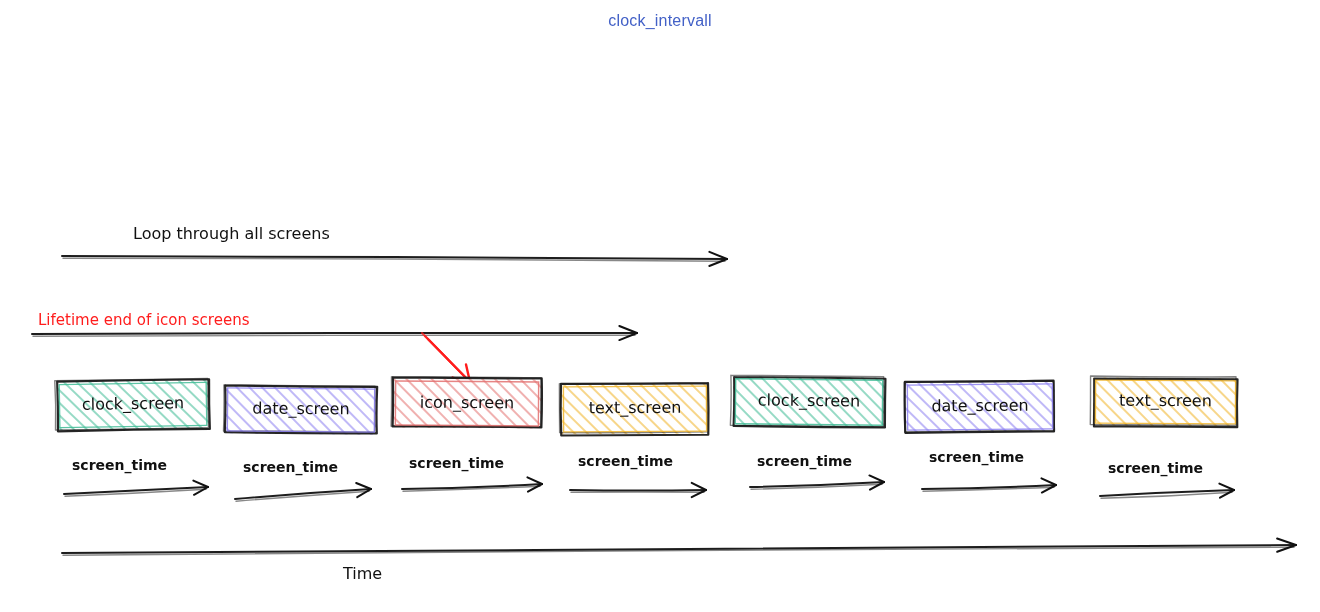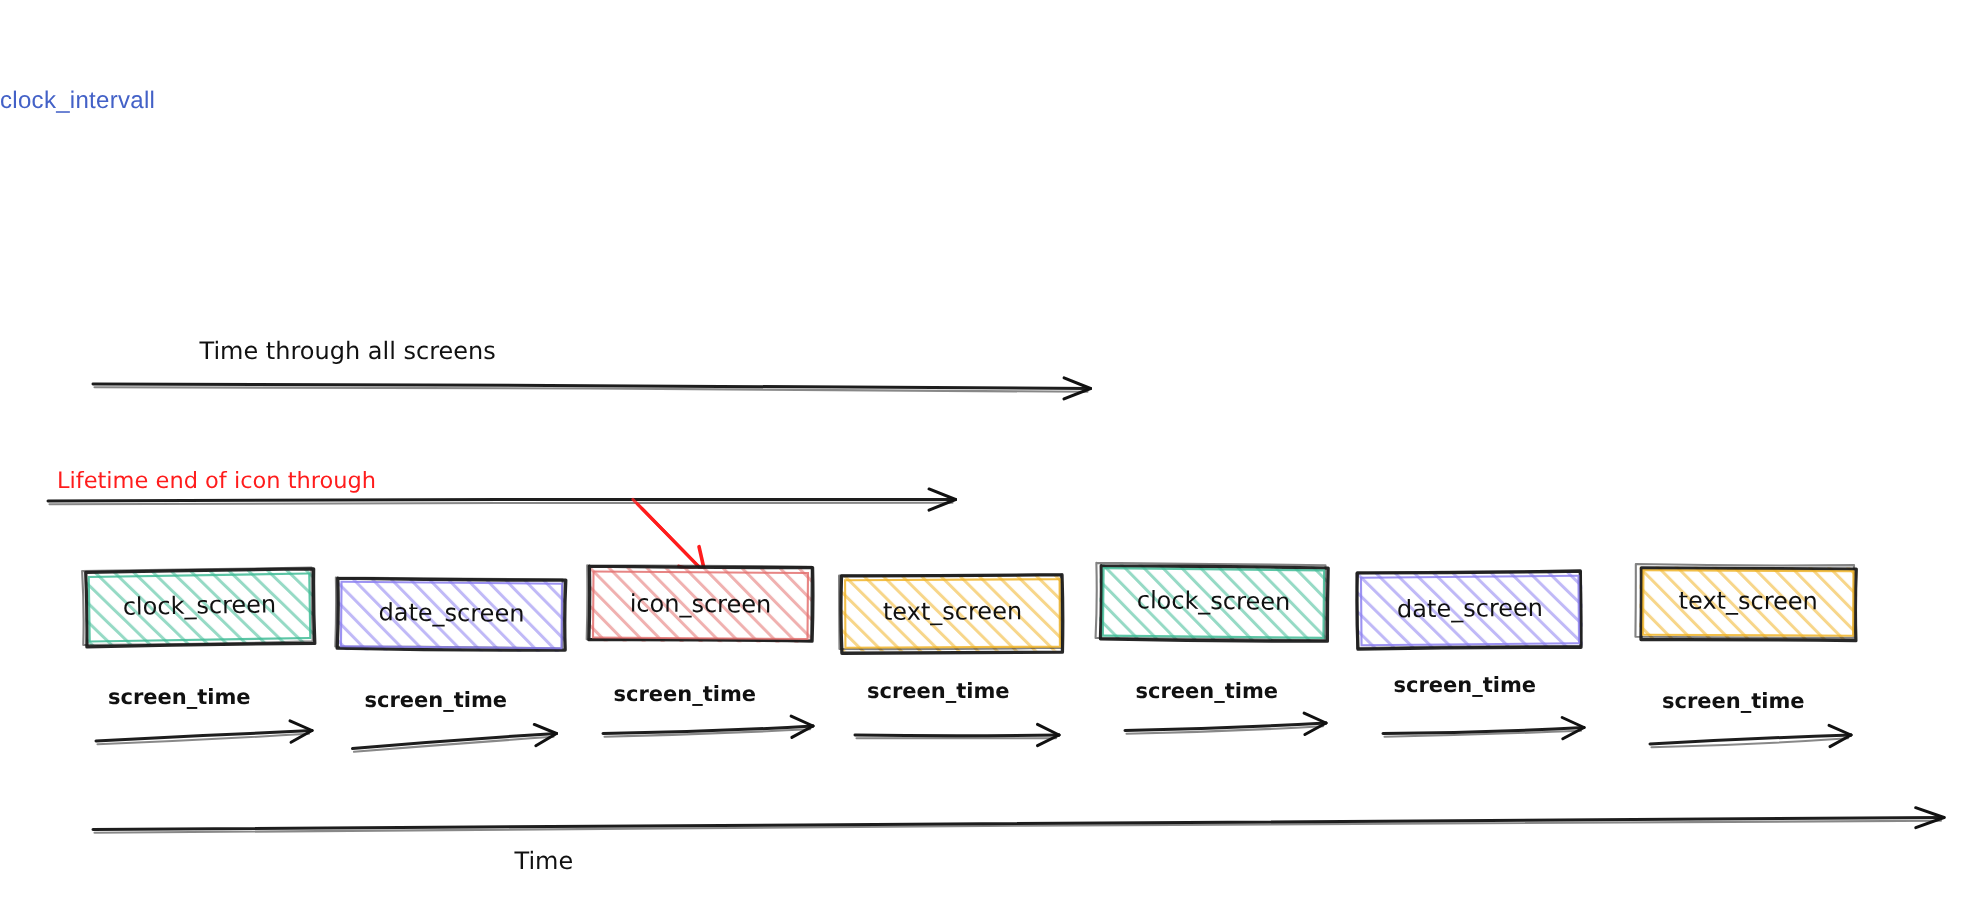--- a/index.html
+++ b/index.html
@@ -6,25 +6,24 @@
   html,body{margin:0;padding:0;background:#ffffff;}
   body{
     width:1320px;height:612px;position:relative;overflow:hidden;
     font-family:"DejaVu Sans", sans-serif;
   }
   #canvas{position:absolute;left:0;top:0;width:1320px;height:612px;}
   .hand{font-family:"DejaVu Sans", sans-serif;}
 
   
   #title{
-    position:absolute;left:0;top:12px;width:1320px;text-align:left;
+    position:absolute;left:0;top:12px;width:1320px;text-align:center;
     font-family:"Liberation Sans", sans-serif;
     font-size:16px;color:#4361c7;letter-spacing:.2px;
     white-space:nowrap;
-    margin-top:47px;
   }
 
   
   .lbl{
     position:absolute;white-space:nowrap;
     font-family:"DejaVu Sans", sans-serif;
     color:#111;
   }
   .lbl-loop{left:133px;top:224px;font-size:16px;}
   .lbl-life{left:38px;top:311px;font-size:15px;color:#ff1c1c;}
@@ -175,22 +174,22 @@
       <g transform="rotate(0.3 1165.5 402)">
         <rect x="1093" y="378" width="145" height="48" fill="#ffffff"></rect>
         <rect x="1093" y="378" width="145" height="48" fill="url(#hatch-3)"></rect>
         <path d="M 1094.1189901363193 378.98995914565864 Q 1165.7518754966331 378.93547401583544 1237.3847608569472 378.98995914565864 M 1237.3847608569472 378.98995914565864 Q 1236.507709502572 402.87934627634445 1237.3847608569472 426.7687334070302 M 1237.3847608569472 426.7687334070302 Q 1165.7518754966331 426.1836975099443 1094.1189901363193 426.7687334070302 M 1094.1189901363193 426.7687334070302 Q 1094.359692766033 402.87934627634445 1094.1189901363193 378.98995914565864" fill="none" stroke="#1b1b1b" stroke-width="2.2" stroke-linecap="round" opacity="0.95"></path>
         <path d="M 1090.4138235092228 376.3596094813941 Q 1163.1428362847505 377.44033937227925 1235.8718490602785 376.3596094813941 M 1235.8718490602785 376.3596094813941 Q 1236.0734622953337 400.6366016166455 1235.8718490602785 424.9135937518969 M 1235.8718490602785 424.9135937518969 Q 1163.1428362847505 425.25250976716745 1090.4138235092228 424.9135937518969 M 1090.4138235092228 424.9135937518969 Q 1090.5969903951964 400.6366016166455 1090.4138235092228 376.3596094813941" fill="none" stroke="#1b1b1b" stroke-width="1.4" stroke-linecap="round" opacity="0.55"></path>
         <rect x="1095.5" y="380.5" width="140" height="43" fill="none" stroke="#f0b429" stroke-width="1.4" opacity="0.85"></rect>
       </g>
     </g>
 </svg>
 
-<div class="lbl lbl-loop hand">Time through all screens</div>
-<div class="lbl lbl-life hand">Lifetime end of icon through</div>
+<div class="lbl lbl-loop hand">Loop through all screens</div>
+<div class="lbl lbl-life hand">Lifetime end of icon screens</div>
 <div class="lbl lbl-time hand">Time</div>
 
 <div id="box-labels">
     <div class="box-label hand" style="left: 57px; top: 394px; width: 152px; text-align: center; transform: rotate(-0.9deg);">clock_screen</div>
     <div class="box-label hand" style="left: 225px; top: 399px; width: 152px; text-align: center; transform: rotate(0.5deg);">date_screen</div>
     <div class="box-label hand" style="left: 393px; top: 392.5px; width: 148px; text-align: center; transform: rotate(0.4deg);">icon_screen</div>
     <div class="box-label hand" style="left: 561px; top: 398px; width: 148px; text-align: center; transform: rotate(-0.3deg);">text_screen</div>
     <div class="box-label hand" style="left: 733px; top: 391px; width: 152px; text-align: center; transform: rotate(0.6deg);">clock_screen</div>
     <div class="box-label hand" style="left: 905px; top: 396px; width: 150px; text-align: center; transform: rotate(-0.5deg);">date_screen</div>
     <div class="box-label hand" style="left: 1093px; top: 391px; width: 145px; text-align: center; transform: rotate(0.3deg);">text_screen</div>

